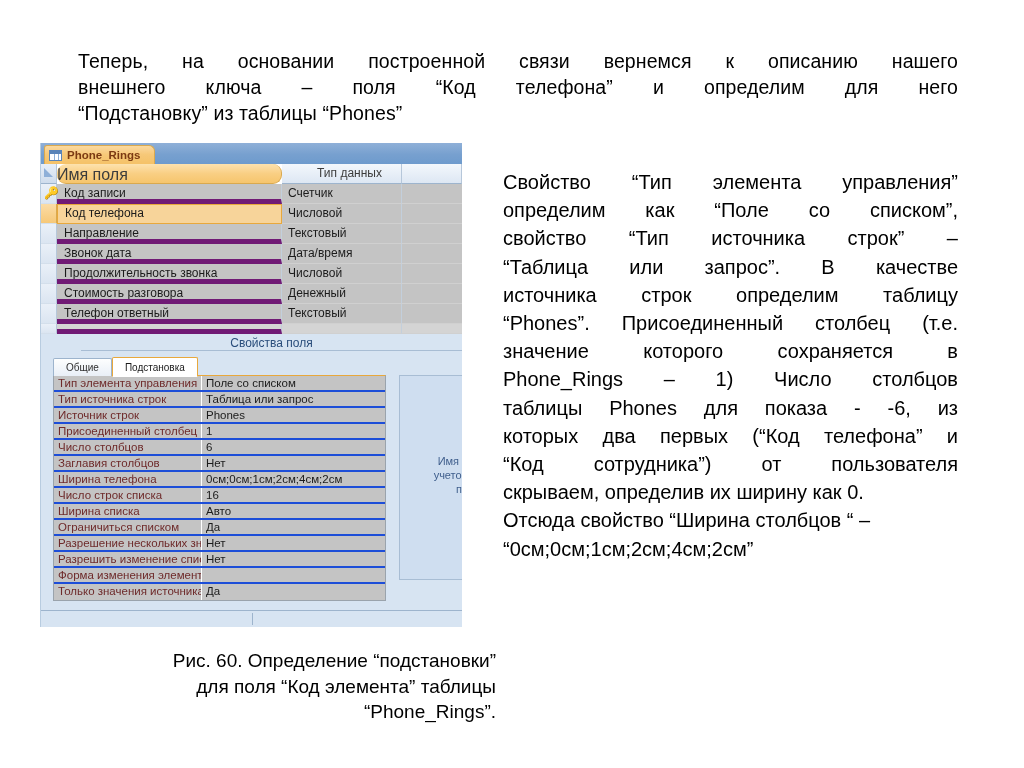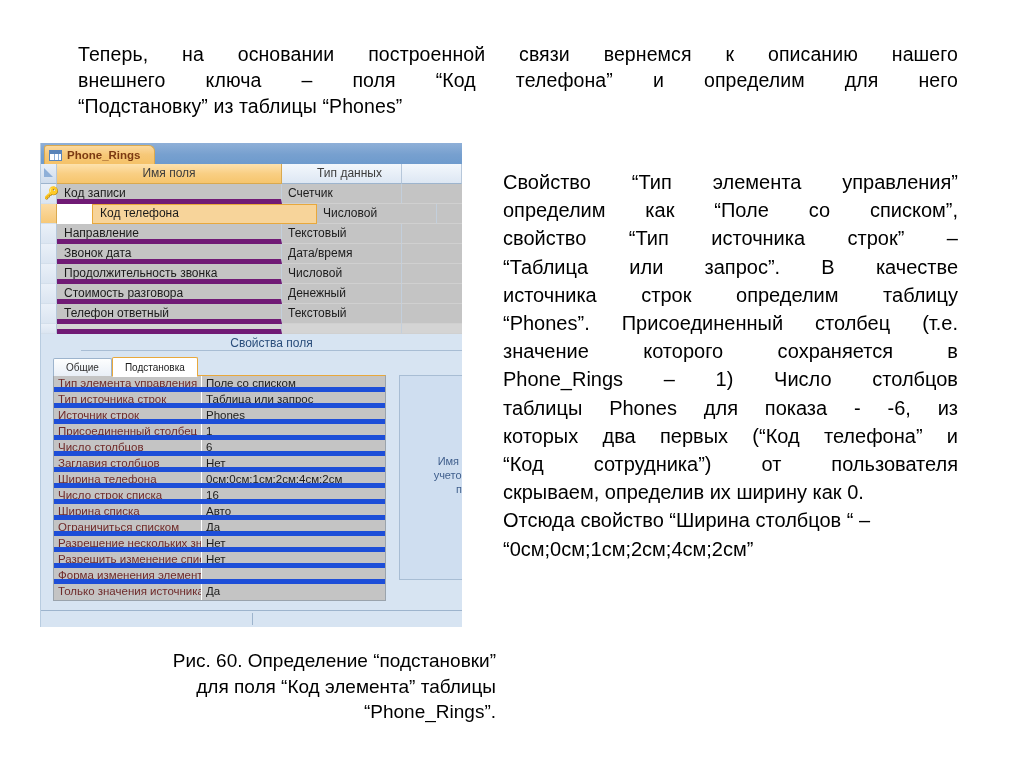--- a/index.html
+++ b/index.html
@@ -13,21 +13,21 @@
     font-family: "Liberation Sans", sans-serif;
     color: #000000;
     overflow: hidden;
     position: relative;
   }
 
   
   #intro-paragraph {
     position: absolute;
     left: 78px;
-    top: 41px;
+    top: 48px;
     width: 880px;
     font-size: 19.5px;
     line-height: 26px;
     text-align: justify;
     font-weight: 500;
     letter-spacing: 0.1px;
   }
   #intro-paragraph .ln { display: block; }
   #intro-paragraph .just {
     display: block;
@@ -198,24 +198,24 @@
     position: absolute;
     left: 3px; top: 4px;
     width: 0; height: 0;
     border-left: 9px solid #8fb0d8;
     border-top: 9px solid transparent;
   }
   .dg-head .dg-name {
     background: linear-gradient(to bottom, #fde2ae 0%, #f9cf84 50%, #f6c56d 100%);
     border-bottom: 1px solid #d9a94f;
     border-right: 1px solid #d9a94f;
-    text-align: center;
     padding-left: 0;
-    font-size: 12px;
+    font-size: 16px;
     color: #3c3c3c;
+    border-radius: 9px;
   }
   .dg-head .dg-type,
   .dg-head .dg-rest {
     background: linear-gradient(to bottom, #f3f7fc, #dde7f3);
     border-bottom: 1px solid #9db4cd;
     border-right: 1px solid #b6c7da;
     text-align: center;
     padding-left: 16px;
     color: #3c3c3c;
   }
@@ -231,21 +231,20 @@
     font-size: 12px;
     line-height: 12px;
   }
 
   
   .dg-row.selected .dg-name {
     background: #f7d49a;
     border: 1px solid #e8a83c;
     border-right: 1px solid #e8a83c;
     padding-top: 1px;
-    margin-left: 35px;
   }
   .dg-row.selected .dg-sel {
     background: linear-gradient(to bottom, #fbdca6, #f6c878);
     border-right: 1px solid #d9a94f;
   }
 
   
   .dg-row.blank .dg-name,
   .dg-row.blank .dg-type,
   .dg-row.blank .dg-rest {
@@ -317,21 +316,21 @@
     width: 333px;
     border: 1px solid #9aa3ac;
     border-top: 1px solid #e8a83c;
     box-sizing: border-box;
     background: #c4c4c4;
   }
   .prop-row {
     display: flex;
     height: 16px;
     box-sizing: border-box;
-    border-bottom: 5px solid #1d4ed8;
+    border-bottom: 2px solid #1d4ed8;
   }
   .prop-row:last-child { border-bottom: none; }
   .prop-label {
     width: 148px;
     flex: none;
     box-sizing: border-box;
     padding-left: 4px;
     padding-top: 1px;
     font-size: 11.5px;
     color: #6e2a2a;

